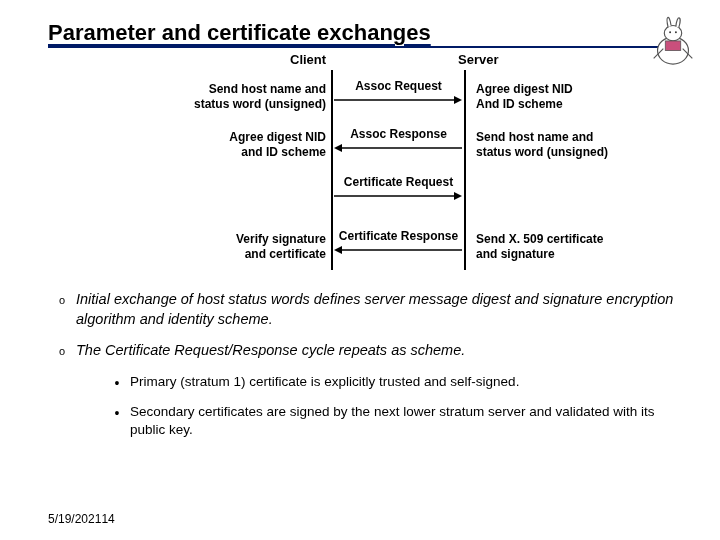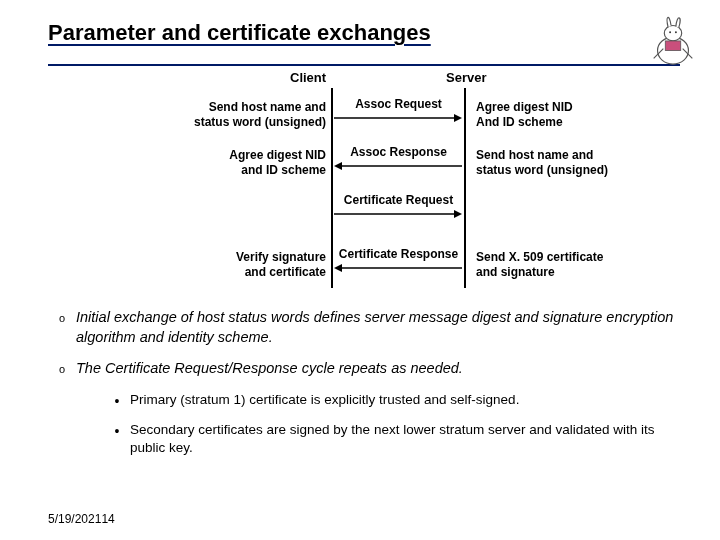--- a/index.html
+++ b/index.html
@@ -11,21 +11,21 @@
     position: relative;
     overflow: hidden;
   }
   .slide {
     padding: 20px 40px 18px 48px;
     height: 100%;
     position: relative;
   }
   .title-wrap {
     border-bottom: 2px solid #001a66;
-    padding-bottom: 18px;
+    padding-bottom: 0;
   }
   .title {
     font-size: 22px;
     font-weight: bold;
     color: #000;
     text-decoration: underline;
     text-decoration-color: #001a66;
     text-decoration-thickness: 2px;
     text-underline-offset: 4px;
   }
@@ -37,21 +37,21 @@
     height: 58px;
   }
   .diagram {
     position: relative;
     height: 230px;
     margin-top: 4px;
     text-decoration: underline;
   }
   .col-label { font-weight: bold; font-size: 13px; position: absolute; top: 0; }
   .client-label { left: 242px; }
-  .server-label { left: 398px; }
+  .server-label { left: 410px; }
   .vline {
     position: absolute;
     width: 2px;
     background: #000;
     top: 18px;
   }
   .vline.left  { left: 283px; height: 200px; }
   .vline.right { left: 416px; height: 200px; }
   .row {
     position: absolute;
@@ -205,21 +205,21 @@
     </div>
   </div>
 
   <div class="bullets">
     <div class="b1">
       <div class="mk">o</div>
       <div class="tx">Initial exchange of host status words defines server message digest and signature encryption algorithm and identity scheme.</div>
     </div>
     <div class="b1">
       <div class="mk">o</div>
-      <div class="tx">The Certificate Request/Response cycle repeats as needed.</div>
+      <div class="tx">The Certificate Request/Response cycle repeats as scheme.</div>
     </div>
     <div class="sub">
       <div class="mk">•</div>
       <div class="tx">Primary (stratum 1) certificate is explicitly trusted and self-signed.</div>
     </div>
     <div class="sub">
       <div class="mk">•</div>
       <div class="tx">Secondary certificates are signed by the next lower stratum server and validated with its public key.</div>
     </div>
   </div>

